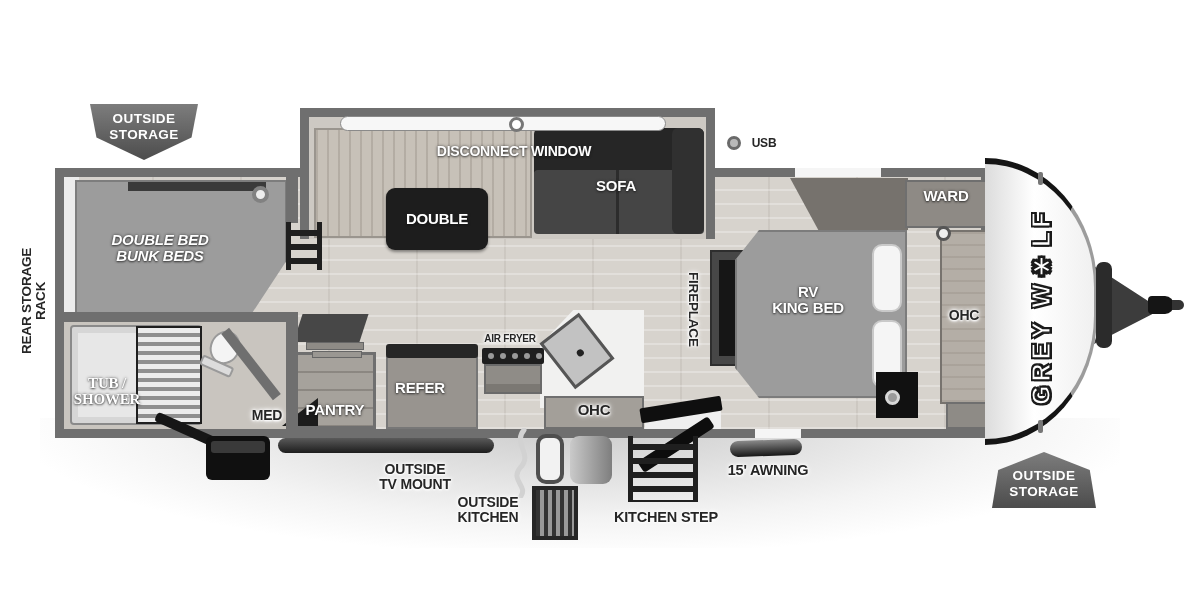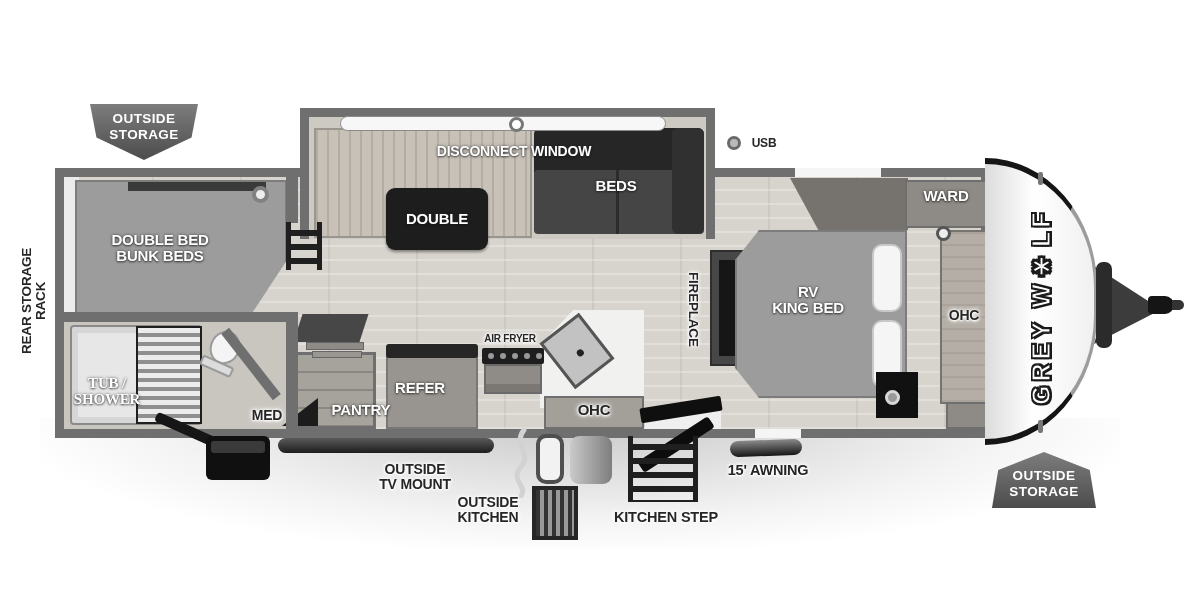--- a/index.html
+++ b/index.html
@@ -63,32 +63,32 @@
               background:#c7c1b8;border:2px solid #9a958e;
               background-image:repeating-linear-gradient(90deg,rgba(90,80,70,.18) 0 2px,transparent 2px 11px);"></div>
   <div style="left:386px;top:188px;width:102px;height:62px;background:#1d1d1d;border-radius:9px;z-index:6;
               box-shadow:0 2px 3px rgba(0,0,0,.4);"></div>
   <div class="lbl" style="left:386px;top:188px;width:102px;height:62px;z-index:7;">DOUBLE</div>
 
   <div style="left:534px;top:128px;width:170px;height:50px;background:#262626;border-radius:6px;z-index:4;"></div>
   <div style="left:534px;top:170px;width:170px;height:64px;z-index:4;background:#454545;border-radius:4px;
               background-image:linear-gradient(90deg,transparent 0 82px,#2c2c2c 82px 85px,transparent 85px);"></div>
   <div style="left:672px;top:128px;width:32px;height:106px;background:#303030;border-radius:6px;z-index:5;"></div>
-  <div class="lbl" style="left:580px;top:176px;width:72px;height:20px;z-index:7;">BEDS</div>
+  <div class="lbl" style="left:580px;top:176px;width:72px;height:20px;z-index:7;">SOFA</div>
 
   <div class="lbl" style="left:430px;top:142px;width:168px;height:18px;font-size:14px;z-index:8;">DISCONNECT WINDOW</div>
 
   <div class="circle" style="left:727px;top:136px;width:14px;height:14px;background:#b9b9b9;border:3px solid #6a6a6a;z-index:8;"></div>
   <div class="lbl lbl-dark" style="left:746px;top:135px;width:36px;height:16px;font-size:12px;">USB</div>
 
   <div style="left:75px;top:180px;width:212px;height:138px;background:#9c9c9c;border:2px solid #7d7d7d;z-index:4;
               clip-path:polygon(0 0,100% 0,100% 58%,82% 100%,0 100%);"></div>
   <div style="left:128px;top:182px;width:138px;height:9px;background:#3a3a3a;z-index:5;"></div>
   <div class="circle" style="left:252px;top:186px;width:17px;height:17px;background:#ededed;border:4px solid #818181;z-index:6;"></div>
-  <div class="lbl" style="left:98px;top:228px;width:124px;height:40px;z-index:7;">DOUBLE BED
+  <div class="lbl" style="left:98px;top:228px;width:124px;height:40px;z-index:7;font-style:italic;">DOUBLE BED
 BUNK BEDS</div>
   <div class="ladder" style="left:286px;top:222px;width:36px;height:48px;"></div>
   <div class="wall" style="left:286px;top:177px;width:12px;height:46px;"></div>
 
   <div class="wall" style="left:64px;top:312px;width:228px;height:10px;"></div>
   <div style="left:64px;top:322px;width:224px;height:107px;background:#c9c5bf;z-index:3;"></div>
   <div class="wall" style="left:286px;top:312px;width:12px;height:117px;"></div>
   <div class="wall" style="left:246px;top:322px;width:10px;height:84px;transform:rotate(-38deg);z-index:13;"></div>
 
   <div style="left:70px;top:325px;width:132px;height:100px;background:#e7e7e7;border:2px solid #8a8a8a;
@@ -106,21 +106,21 @@
   <div style="left:282px;top:398px;width:36px;height:28px;background:#1c1c1c;z-index:6;
               clip-path:polygon(100% 0,100% 100%,0 100%);"></div>
   <div class="lbl lbl-dark" style="left:244px;top:406px;width:46px;height:18px;font-size:14px;z-index:30;">MED</div>
 
   <div style="left:298px;top:314px;width:66px;height:28px;background:#474747;transform:skewX(-18deg);z-index:6;"></div>
   <div style="left:306px;top:342px;width:58px;height:8px;background:#8e8b86;border:1px solid #666;z-index:6;"></div>
   <div style="left:312px;top:351px;width:50px;height:7px;background:#9a9792;border:1px solid #666;z-index:6;"></div>
 
   <div style="left:294px;top:352px;width:82px;height:77px;background:#a6a29c;border:3px solid #6f6f6f;z-index:5;
               background-image:repeating-linear-gradient(180deg,transparent 0 16px,rgba(90,85,80,.35) 16px 18px);"></div>
-  <div class="lbl" style="left:298px;top:400px;width:74px;height:20px;z-index:7;margin-left:26px;">PANTRY</div>
+  <div class="lbl" style="left:298px;top:400px;width:74px;height:20px;z-index:7;">PANTRY</div>
 
   <div style="left:386px;top:344px;width:92px;height:14px;background:#262626;border-radius:3px;z-index:6;"></div>
   <div style="left:386px;top:356px;width:92px;height:73px;background:#98948f;border:2px solid #777;z-index:5;"></div>
   <div class="lbl" style="left:386px;top:378px;width:68px;height:20px;z-index:7;">REFER</div>
 
   <div class="lbl lbl-dark" style="left:468px;top:331px;width:84px;height:16px;font-size:10px;">AIR FRYER</div>
   <div style="left:482px;top:348px;width:62px;height:16px;background:#1e1e1e;border-radius:2px;z-index:6;"></div>
   <div class="circle" style="left:488px;top:353px;width:6px;height:6px;background:#999;z-index:7;
               box-shadow:12px 0 0 #999,24px 0 0 #999,36px 0 0 #999,48px 0 0 #999;"></div>
   <div style="left:484px;top:364px;width:58px;height:30px;background:#8f8c87;border:2px solid #6a6a6a;z-index:5;

